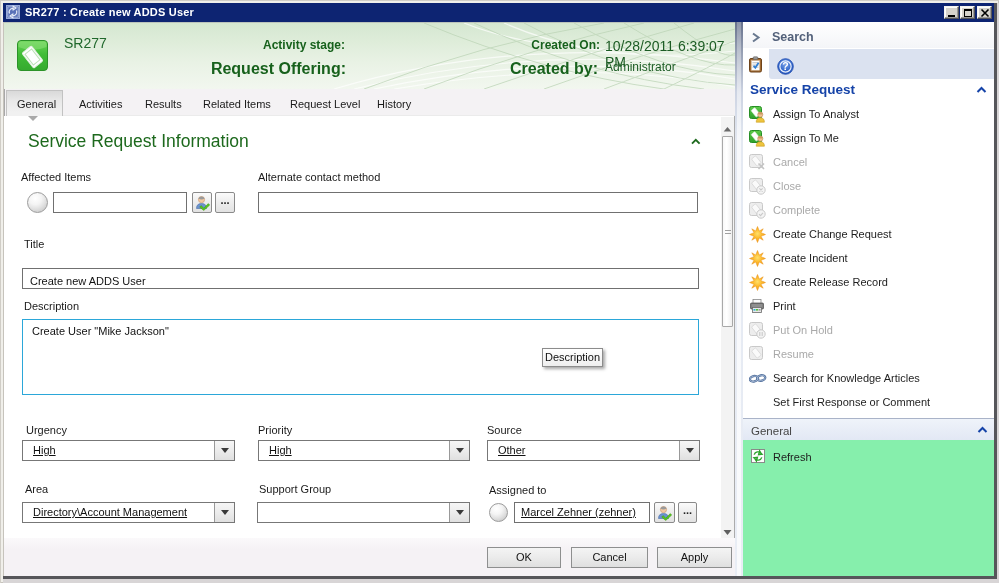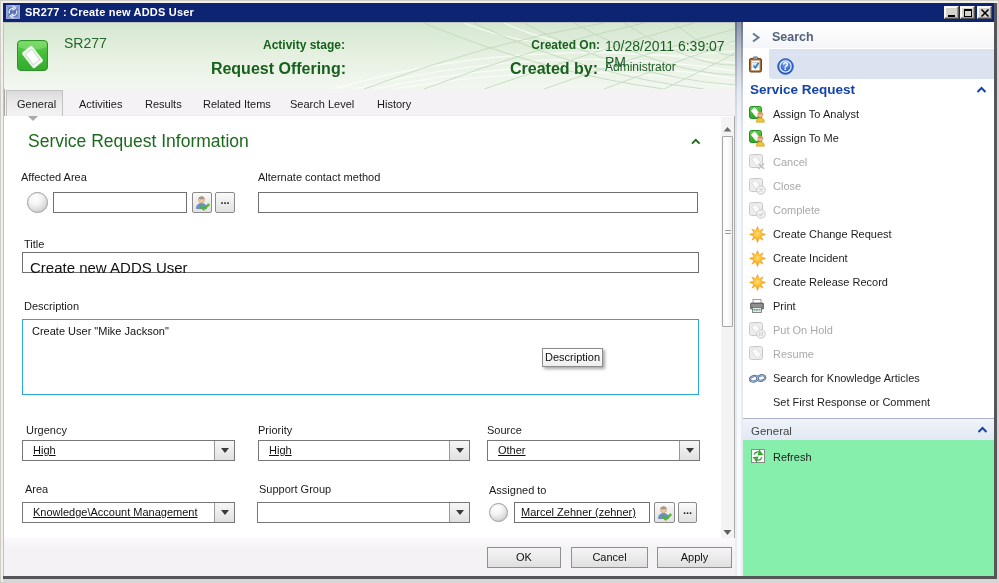--- a/index.html
+++ b/index.html
@@ -104,48 +104,48 @@
 <div class="abs" style="left:4px;top:89px;width:731px;height:27px;background:#f4f2f4"></div>
 <div class="abs" style="left:4px;top:89px;width:1px;height:487px;background:#a8a8a8"></div>
 <div class="abs" style="left:63px;top:115px;width:672px;height:1px;background:#ebebeb"></div>
 <div class="abs" style="left:6px;top:90px;width:57px;height:26px;border:1px solid #acacac;border-bottom:none;background:linear-gradient(180deg,#d9d9d9,#e9e9e9 40%,#f1f1f1 85%);border-color:#c2c2c2;"></div>
 <div class="abs" style="left:6px;top:116px;width:57px;height:1px;background:#e8e8e8"></div>
 <div class="abs" style="left:28px;top:116px;width:0;height:0;border-left:5px solid transparent;border-right:5px solid transparent;border-top:5px solid #a9a9a9;z-index:5"></div>
 <div class="lbl" style="left:17px;top:98px;font-size:11px">General</div>
 <div class="lbl" style="left:79px;top:98px">Activities</div>
 <div class="lbl" style="left:145px;top:98px">Results</div>
 <div class="lbl" style="left:203px;top:98px">Related Items</div>
-<div class="lbl" style="left:290px;top:98px">Search Level</div>
+<div class="lbl" style="left:290px;top:98px">Request Level</div>
 <div class="lbl" style="left:377px;top:98px">History</div>
 
 <div class="abs" style="left:4px;top:116px;width:731px;height:422px;background:#ffffff;border-right:1px solid #ababab"></div>
 <div class="abs" style="left:28px;top:131px;font-size:17.5px;color:#1d691d">Service Request Information</div>
 <svg class="abs" style="left:691px;top:138px" width="10" height="7">
     <path d="M1 5.6 L4.8 1.8 L8.6 5.6" fill="none" stroke="#1d691d" stroke-width="1.9"></path>
   </svg>
 
-<div class="lbl" style="left:21px;top:171px">Affected Area</div>
+<div class="lbl" style="left:21px;top:171px">Affected Items</div>
 <div class="sphere" style="left:27px;top:192px;width:21px;height:21px"></div>
 <div class="tbox" style="left:53px;top:192px;width:134px;height:21px"></div>
 <div class="pbtn" style="left:192px;top:192px;width:20px;height:21px">
     <svg width="15" height="16" viewBox="0 0 15 16">
  <circle cx="6.5" cy="4.6" r="3.1" fill="#f3c9a2" stroke="#c9946a" stroke-width="0.6"></circle>
  <path d="M6.5 1.4 a3.2 3.2 0 0 1 3.1 2.4 q-3.1 1.4 -6.2 0 a3.2 3.2 0 0 1 3.1 -2.4" fill="#9a9a9a"></path>
  <path d="M1.5 13.5 q0 -5 5 -5 q5 0 5 5 z" fill="#6c93cf" stroke="#4a6da8" stroke-width="0.6"></path>
  <path d="M6.2 10.6 l2.5 2.6 l4.6 -4.6 l1.4 1.5 l-6 5.4 l-4 -3.4 z" fill="#58c31e" stroke="#3d9612" stroke-width="0.5"></path>
 </svg>
   </div>
 <div class="pbtn" style="left:215px;top:192px;width:20px;height:21px;font-size:11px;font-weight:bold;color:#222">
     <span style="margin-top:-5px">...</span>
   </div>
 <div class="lbl" style="left:258px;top:171px">Alternate contact method</div>
 <div class="tbox" style="left:258px;top:192px;width:440px;height:21px"></div>
 
 <div class="lbl" style="left:24px;top:238px">Title</div>
-<div class="tbox" style="left:22px;top:252px;width:677px;height:21px;font-size:15px;color:#111;padding:6px 4px 0 7px">Create new ADDS User</div>
+<div class="tbox" style="left:22px;top:268px;width:677px;height:21px;font-size:11px;color:#111;padding:6px 4px 0 7px">Create new ADDS User</div>
 
 <div class="lbl" style="left:24px;top:300px">Description</div>
 <div class="tbox" style="left:22px;top:319px;width:677px;height:76px;border:1px solid #2ba7d9;font-size:11px;color:#111;padding:5px 0 0 9px">Create User "Mike Jackson"</div>
 <div class="abs" style="left:542px;top:348px;width:61px;height:19px;background:linear-gradient(180deg,#ffffff,#eeeeee);border:1px solid #8c8c8c;box-shadow:2px 2px 3px rgba(0,0,0,0.35);font-size:11px;color:#111;text-align:center;line-height:17px">Description</div>
 
 <div class="lbl" style="left:26px;top:424px">Urgency</div>
 <div class="lbl" style="left:258px;top:424px">Priority</div>
 <div class="lbl" style="left:487px;top:424px">Source</div>
 <div class="combo" style="left:22px;top:440px;width:213px;height:21px">
     <span class="val">High</span>
@@ -157,21 +157,21 @@
   </div>
 <div class="combo" style="left:487px;top:440px;width:213px;height:21px">
     <span class="val">Other</span>
     <span class="db"></span>
   </div>
 
 <div class="lbl" style="left:25px;top:483px">Area</div>
 <div class="lbl" style="left:259px;top:483px">Support Group</div>
 <div class="lbl" style="left:489px;top:484px">Assigned to</div>
 <div class="combo" style="left:22px;top:502px;width:213px;height:21px">
-    <span class="val">Knowledge\Account Management</span>
+    <span class="val">Directory\Account Management</span>
     <span class="db"></span>
   </div>
 <div class="combo" style="left:257px;top:502px;width:213px;height:21px">
     <span class="db"></span>
   </div>
 <div class="sphere" style="left:489px;top:503px;width:19px;height:19px"></div>
 <div class="tbox" style="left:514px;top:502px;width:136px;height:21px;font-size:11px;color:#111;padding:3px 0 0 6px"><span style="text-decoration:underline">Marcel Zehner (zehner)</span></div>
 <div class="pbtn" style="left:654px;top:502px;width:21px;height:21px">
     <svg width="15" height="16" viewBox="0 0 15 16">
  <circle cx="6.5" cy="4.6" r="3.1" fill="#f3c9a2" stroke="#c9946a" stroke-width="0.6"></circle>

